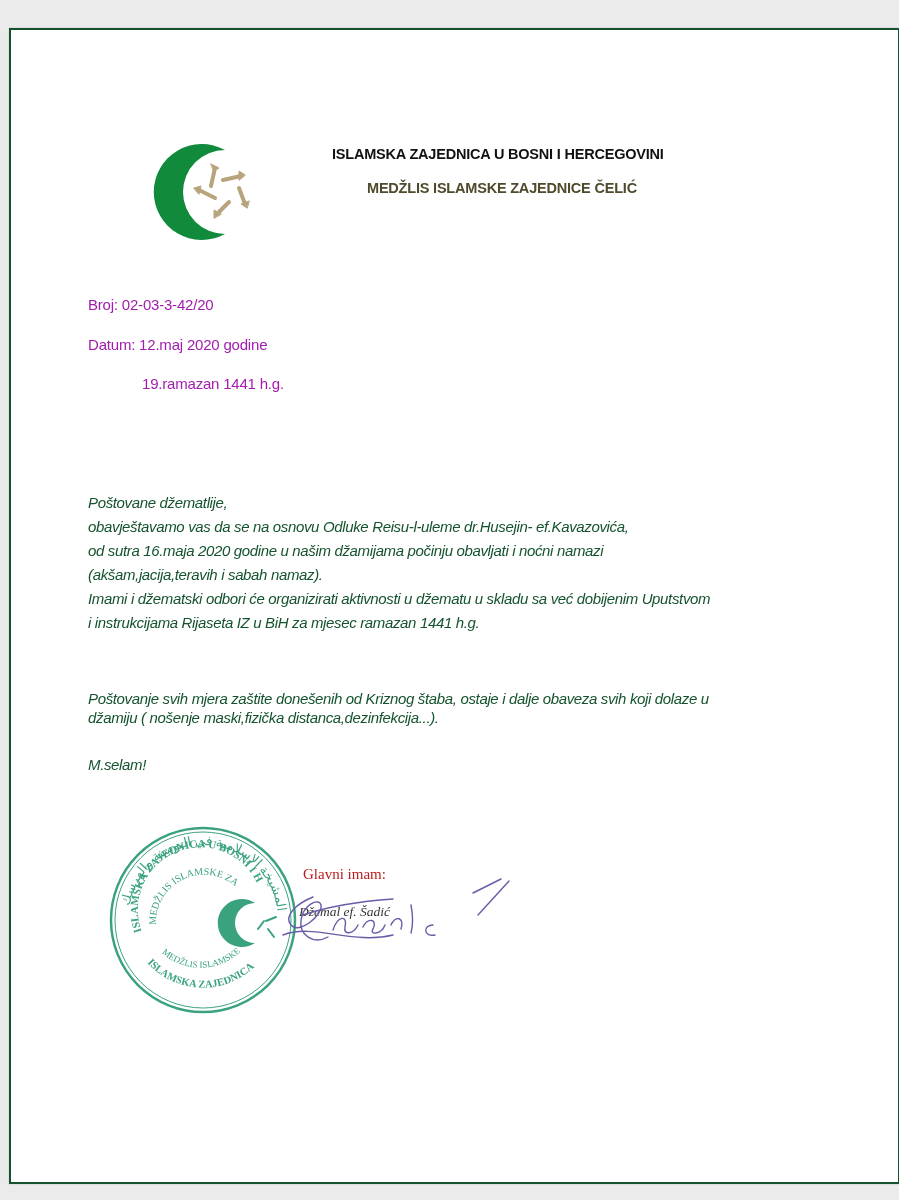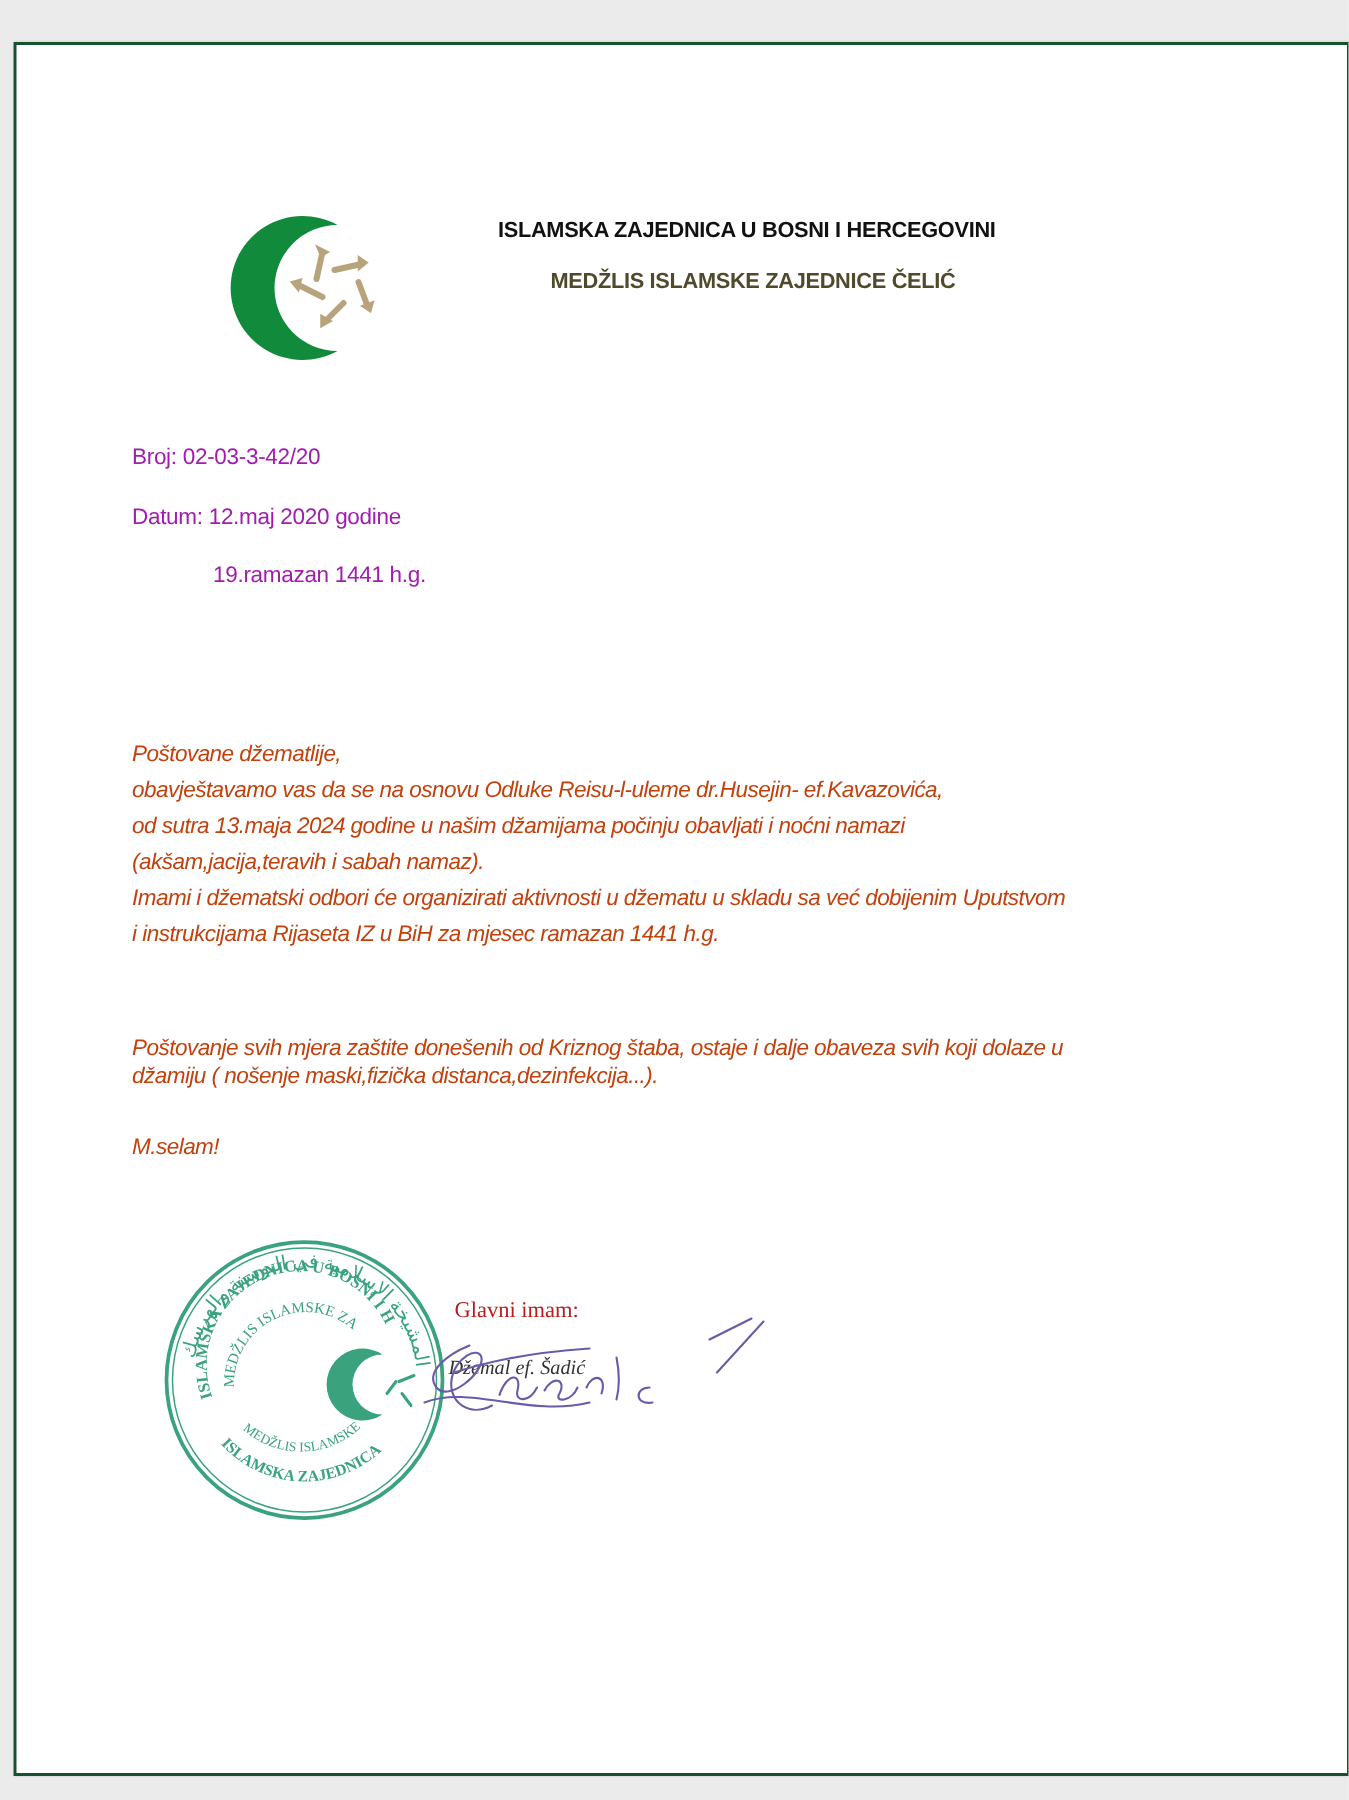--- a/index.html
+++ b/index.html
@@ -45,21 +45,21 @@
     }
     .hdr1 span { position: absolute; left: 321px; }
     .hdr2 {
       top: 150px; font-size: 14.5px; font-weight: bold; letter-spacing: -0.2px;
       color: #4f4a2c;
     }
 
     .meta { font-size: 15px; color: #a21caf; letter-spacing: -0.2px; }
     .subject { font-size: 15px; font-weight: bold; letter-spacing: -0.3px; color: #111; }
     .body-line {
-      font-size: 15px; font-style: italic; letter-spacing: -0.35px; color: #c2410c;
+      font-size: 15px; font-style: italic; letter-spacing: -0.35px; color: #14532d;
     }
 
     .stamp {
       position: absolute;
       left: 97px;
       top: 795px;
       width: 190px;
       height: 190px;
     }
     .sig-label {
@@ -107,21 +107,21 @@
     </div>
     <div class="abs hdr2" style="left:356px;">MEDŽLIS ISLAMSKE ZAJEDNICE ČELIĆ</div>
 
     <div class="abs meta" style="left:77px; top:266px;">Broj: 02-03-3-42/20</div>
     <div class="abs meta" style="left:77px; top:306px;">Datum: 12.maj 2020 godine</div>
     <div class="abs meta" style="left:131px; top:345px;">19.ramazan 1441 h.g.</div>
 
 
     <div class="abs body-line" style="left:77px; top:464px;">Poštovane džematlije,</div>
     <div class="abs body-line" style="left:77px; top:488px;">obavještavamo vas da se na osnovu Odluke Reisu-l-uleme dr.Husejin- ef.Kavazovića,</div>
-    <div class="abs body-line" style="left:77px; top:512px;">od sutra 13.maja 2024 godine u našim džamijama počinju obavljati i noćni namazi</div>
+    <div class="abs body-line" style="left:77px; top:512px;">od sutra 16.maja 2020 godine u našim džamijama počinju obavljati i noćni namazi</div>
     <div class="abs body-line" style="left:77px; top:536px;">(akšam,jacija,teravih i sabah namaz).</div>
     <div class="abs body-line" style="left:77px; top:560px;">Imami i džematski odbori će organizirati aktivnosti u džematu u skladu sa već dobijenim Uputstvom</div>
     <div class="abs body-line" style="left:77px; top:584px;">i instrukcijama Rijaseta IZ u BiH za mjesec ramazan 1441 h.g.</div>
 
     <div class="abs body-line" style="left:77px; top:622px;margin-top:38px;">Poštovanje svih mjera zaštite donešenih od Kriznog štaba, ostaje i dalje obaveza svih koji dolaze u</div>
     <div class="abs body-line" style="left:77px; top:647px;margin-top:32px;">džamiju ( nošenje maski,fizička distanca,dezinfekcija...).</div>
 
     <div class="abs body-line" style="left:77px; top:726px;">M.selam!</div>
 
     <svg class="stamp" viewBox="0 0 190 190">

